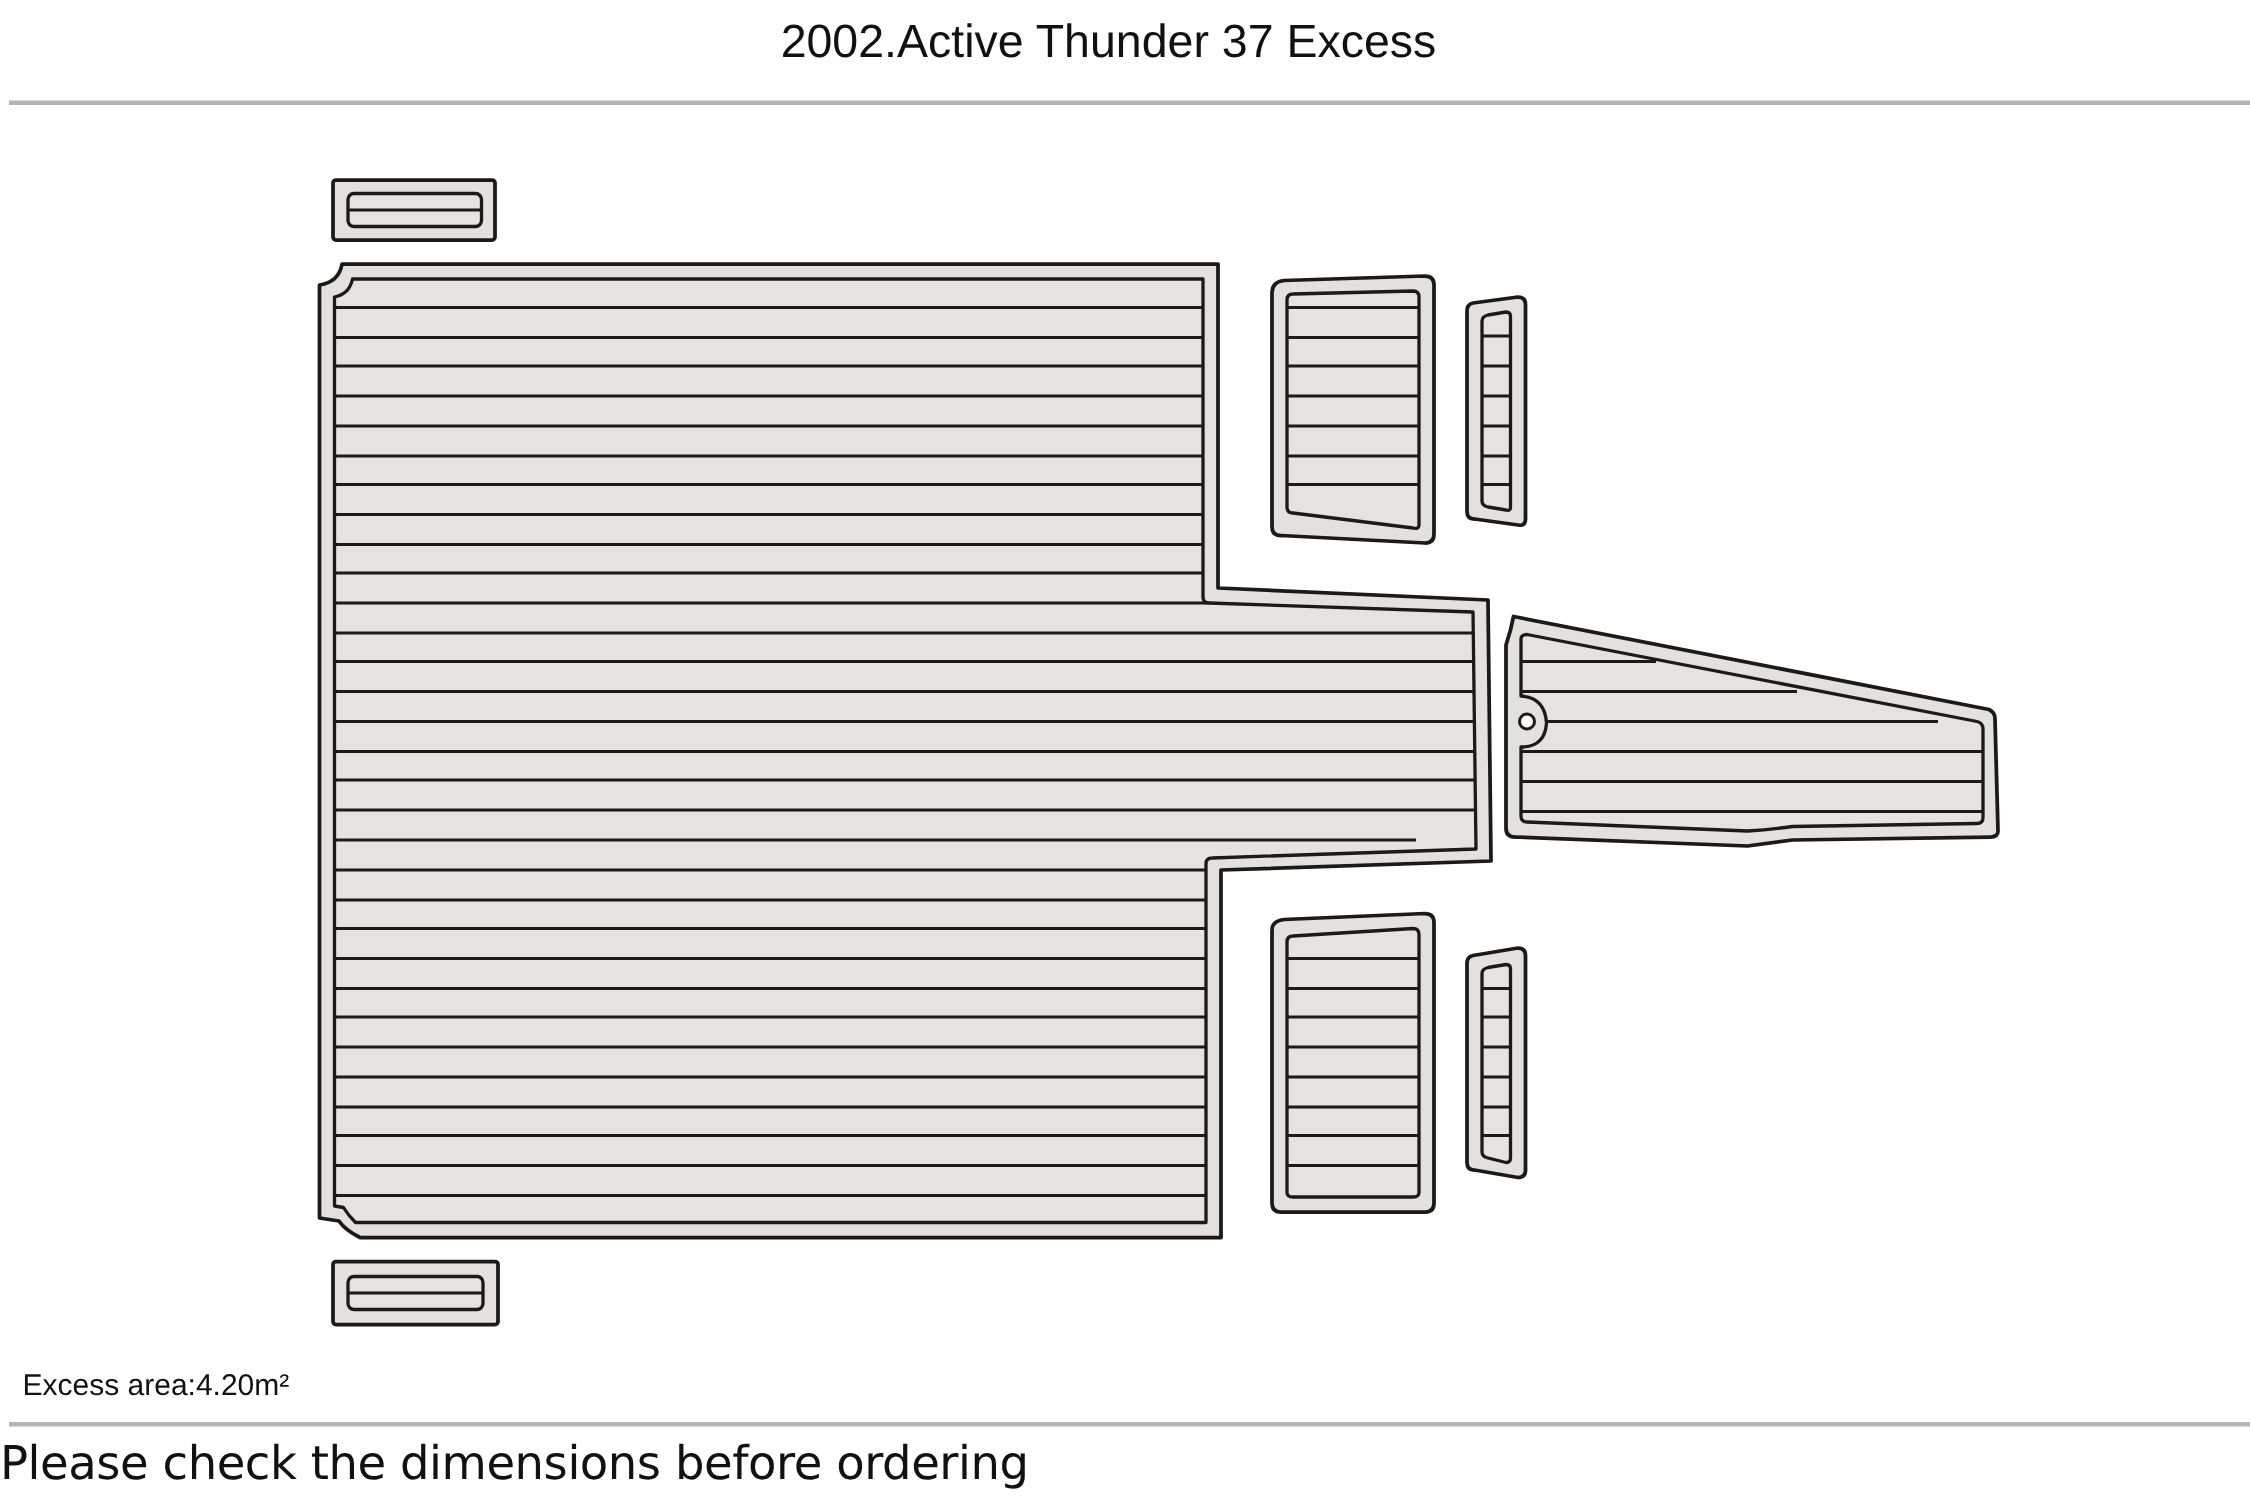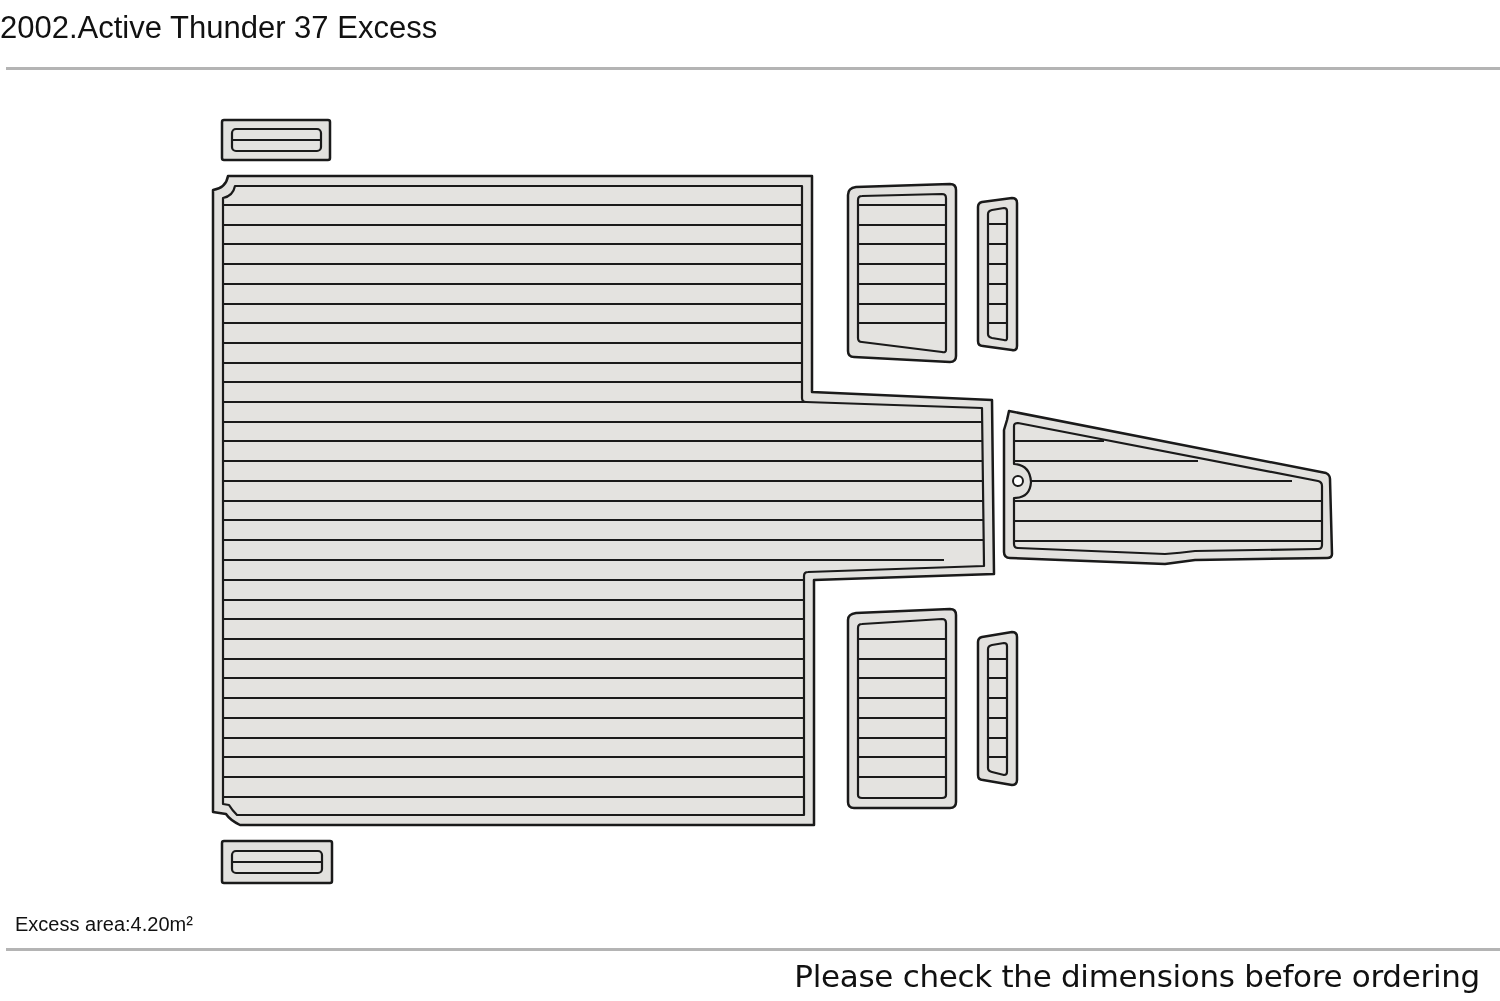--- a/index.html
+++ b/index.html
@@ -1,22 +1,22 @@
 <!DOCTYPE html>
 <html><head>
   <meta charset="utf-8">
   <style>
     html, body { margin: 0; padding: 0; background: #ffffff; }
     body { width: 1500px; height: 1001px; position: relative; overflow: hidden; font-family: "Liberation Sans", sans-serif; }
-    .title { position: absolute; left: 0; top: 10px; width: 1478px; text-align: left; font-size: 31px; color: #111; font-family: "Liberation Sans", sans-serif; }
+    .title { position: absolute; left: 0; top: 10px; width: 1478px; text-align: center; font-size: 31px; color: #111; font-family: "Liberation Sans", sans-serif; }
     .rule { position: absolute; left: 6px; height: 3px; background: #b4b4b4; }
     .rule.top { top: 67px; width: 1494px; }
     .rule.bottom { top: 948px; width: 1494px; }
     .total { position: absolute; left: 15px; top: 913px; font-size: 20px; color: #111; font-family: "Liberation Sans", sans-serif; }
-    .footer { position: absolute; left: 0; top: 958px; width: 1480px; text-align: right; font-size: 31px; color: #111; font-family: "DejaVu Sans", sans-serif; letter-spacing: -0.3px; }
+    .footer { position: absolute; left: 0; top: 958px; width: 1480px; text-align: left; font-size: 31px; color: #111; font-family: "DejaVu Sans", sans-serif; letter-spacing: -0.3px; }
     svg.diagram { position: absolute; left: 0; top: 0; }
     .outer { fill: #e2e1de; stroke: #1a1a1a; stroke-width: 2.5; stroke-linejoin: round; }
     .inner { fill: #e4e3e0; stroke: #1a1a1a; stroke-width: 2.2; stroke-linejoin: round; }
     .groove { stroke: #1a1a1a; stroke-width: 2; }
   </style>
 </head>
 <body>
 
 <div class="title">2002.Active Thunder 37 Excess</div>
 <div class="rule top"></div>

